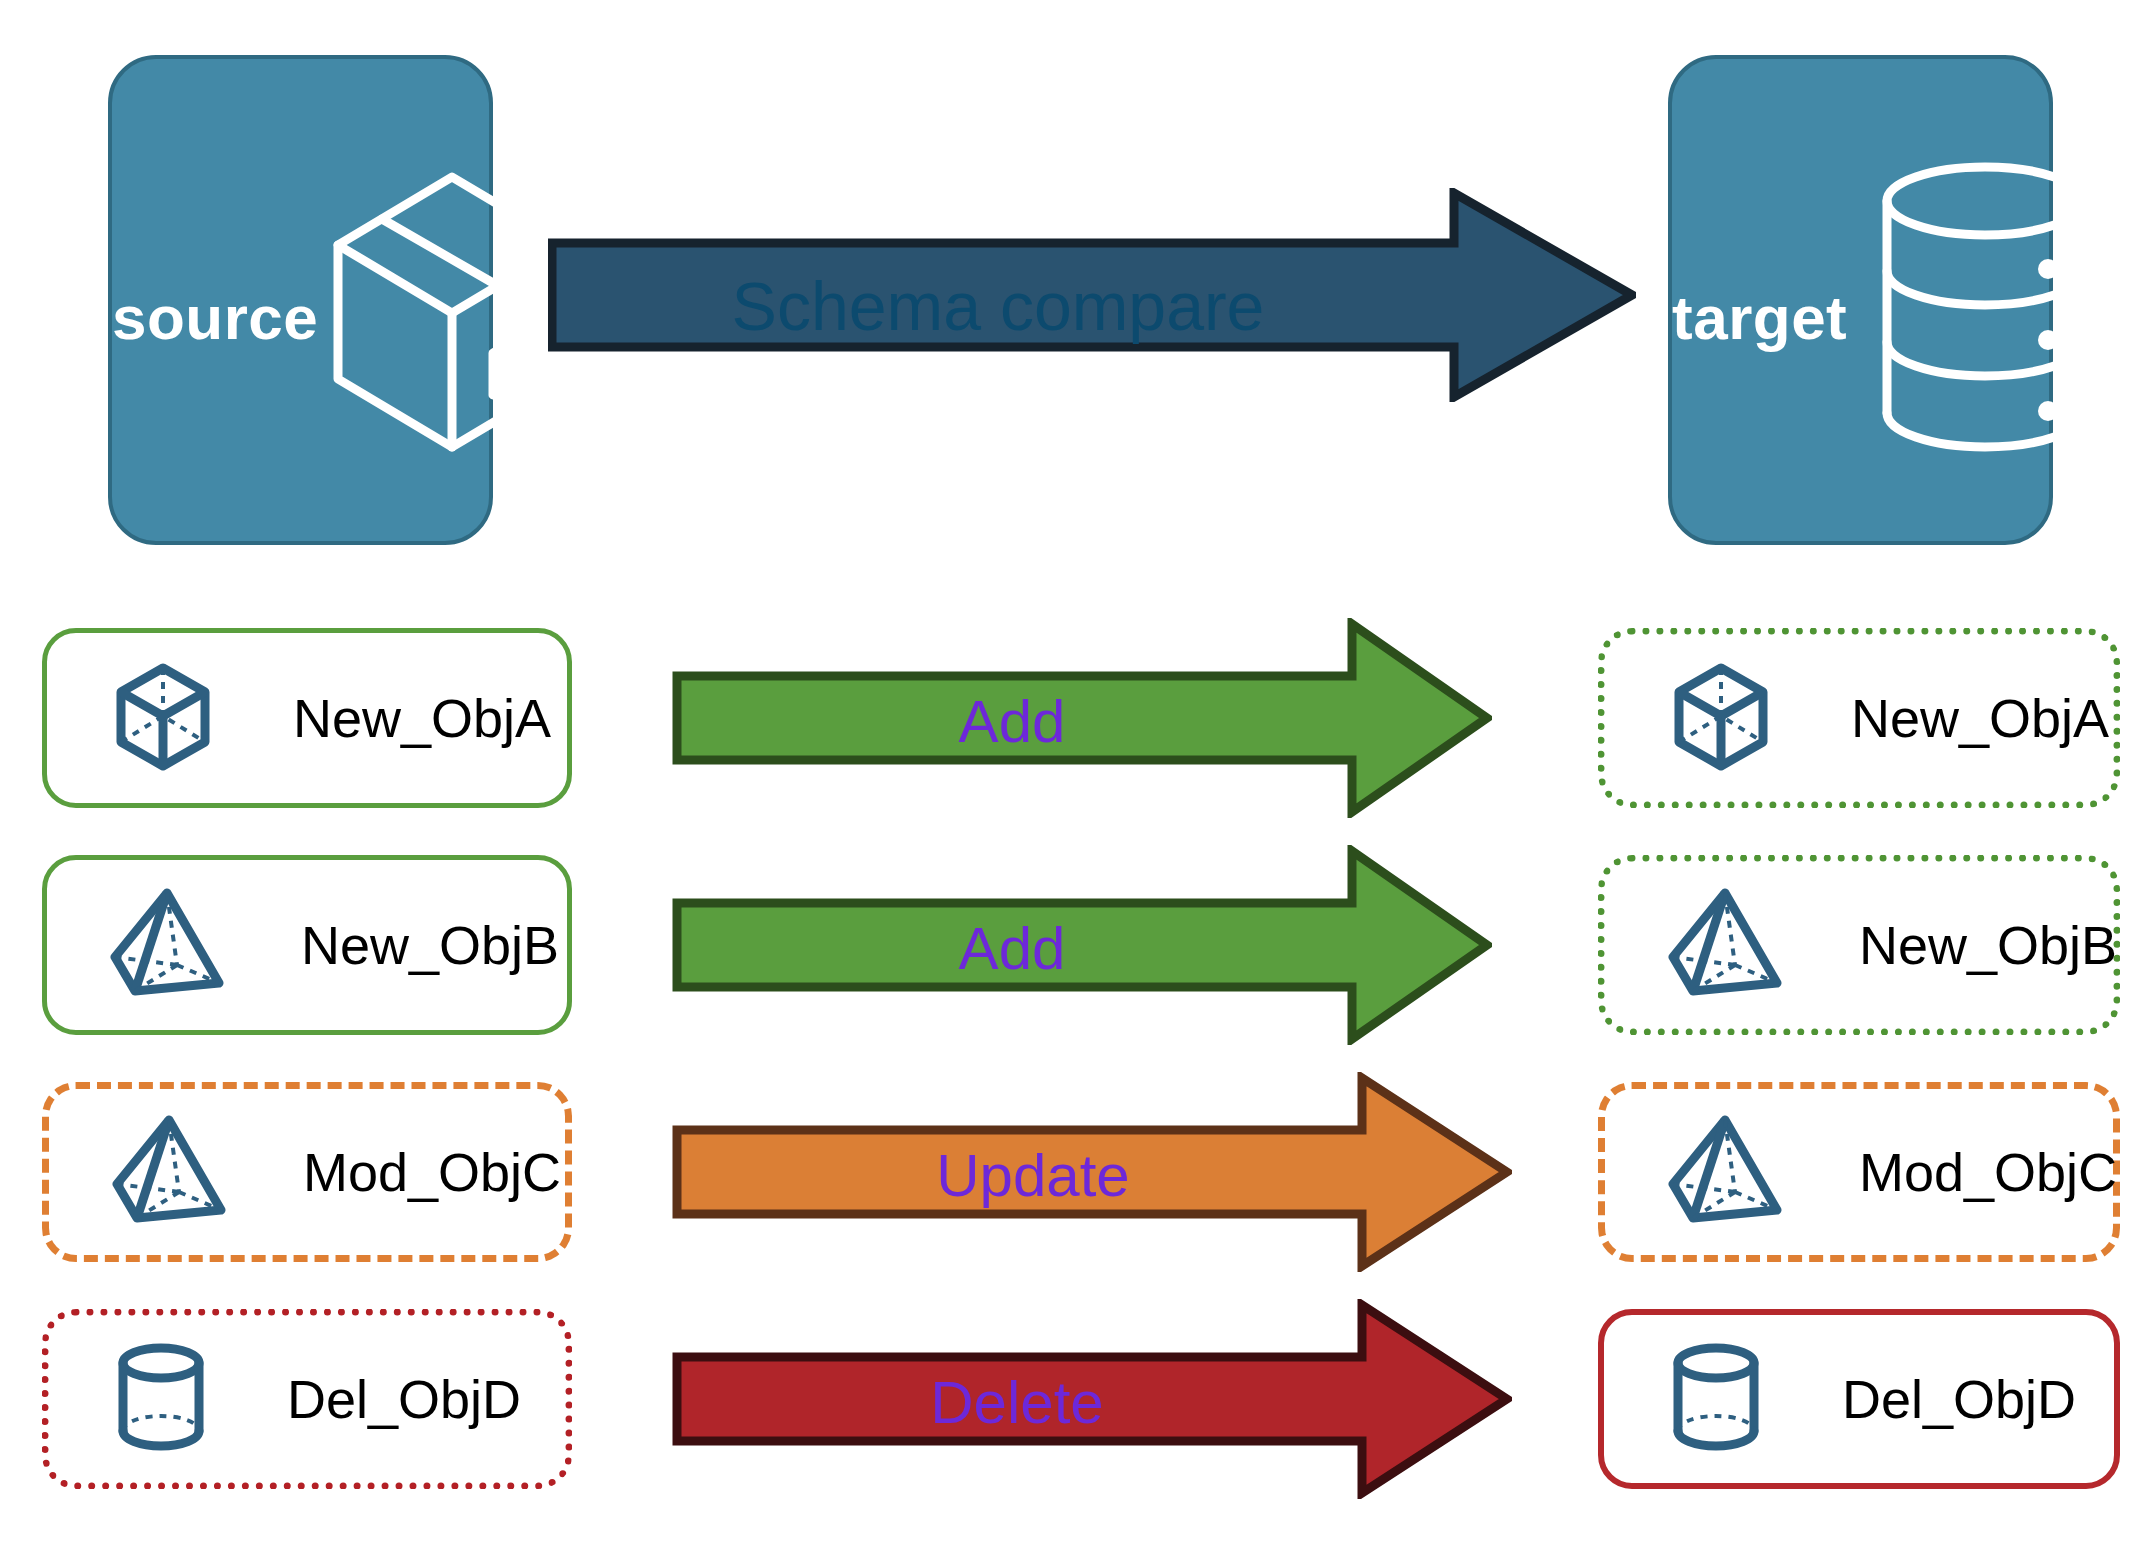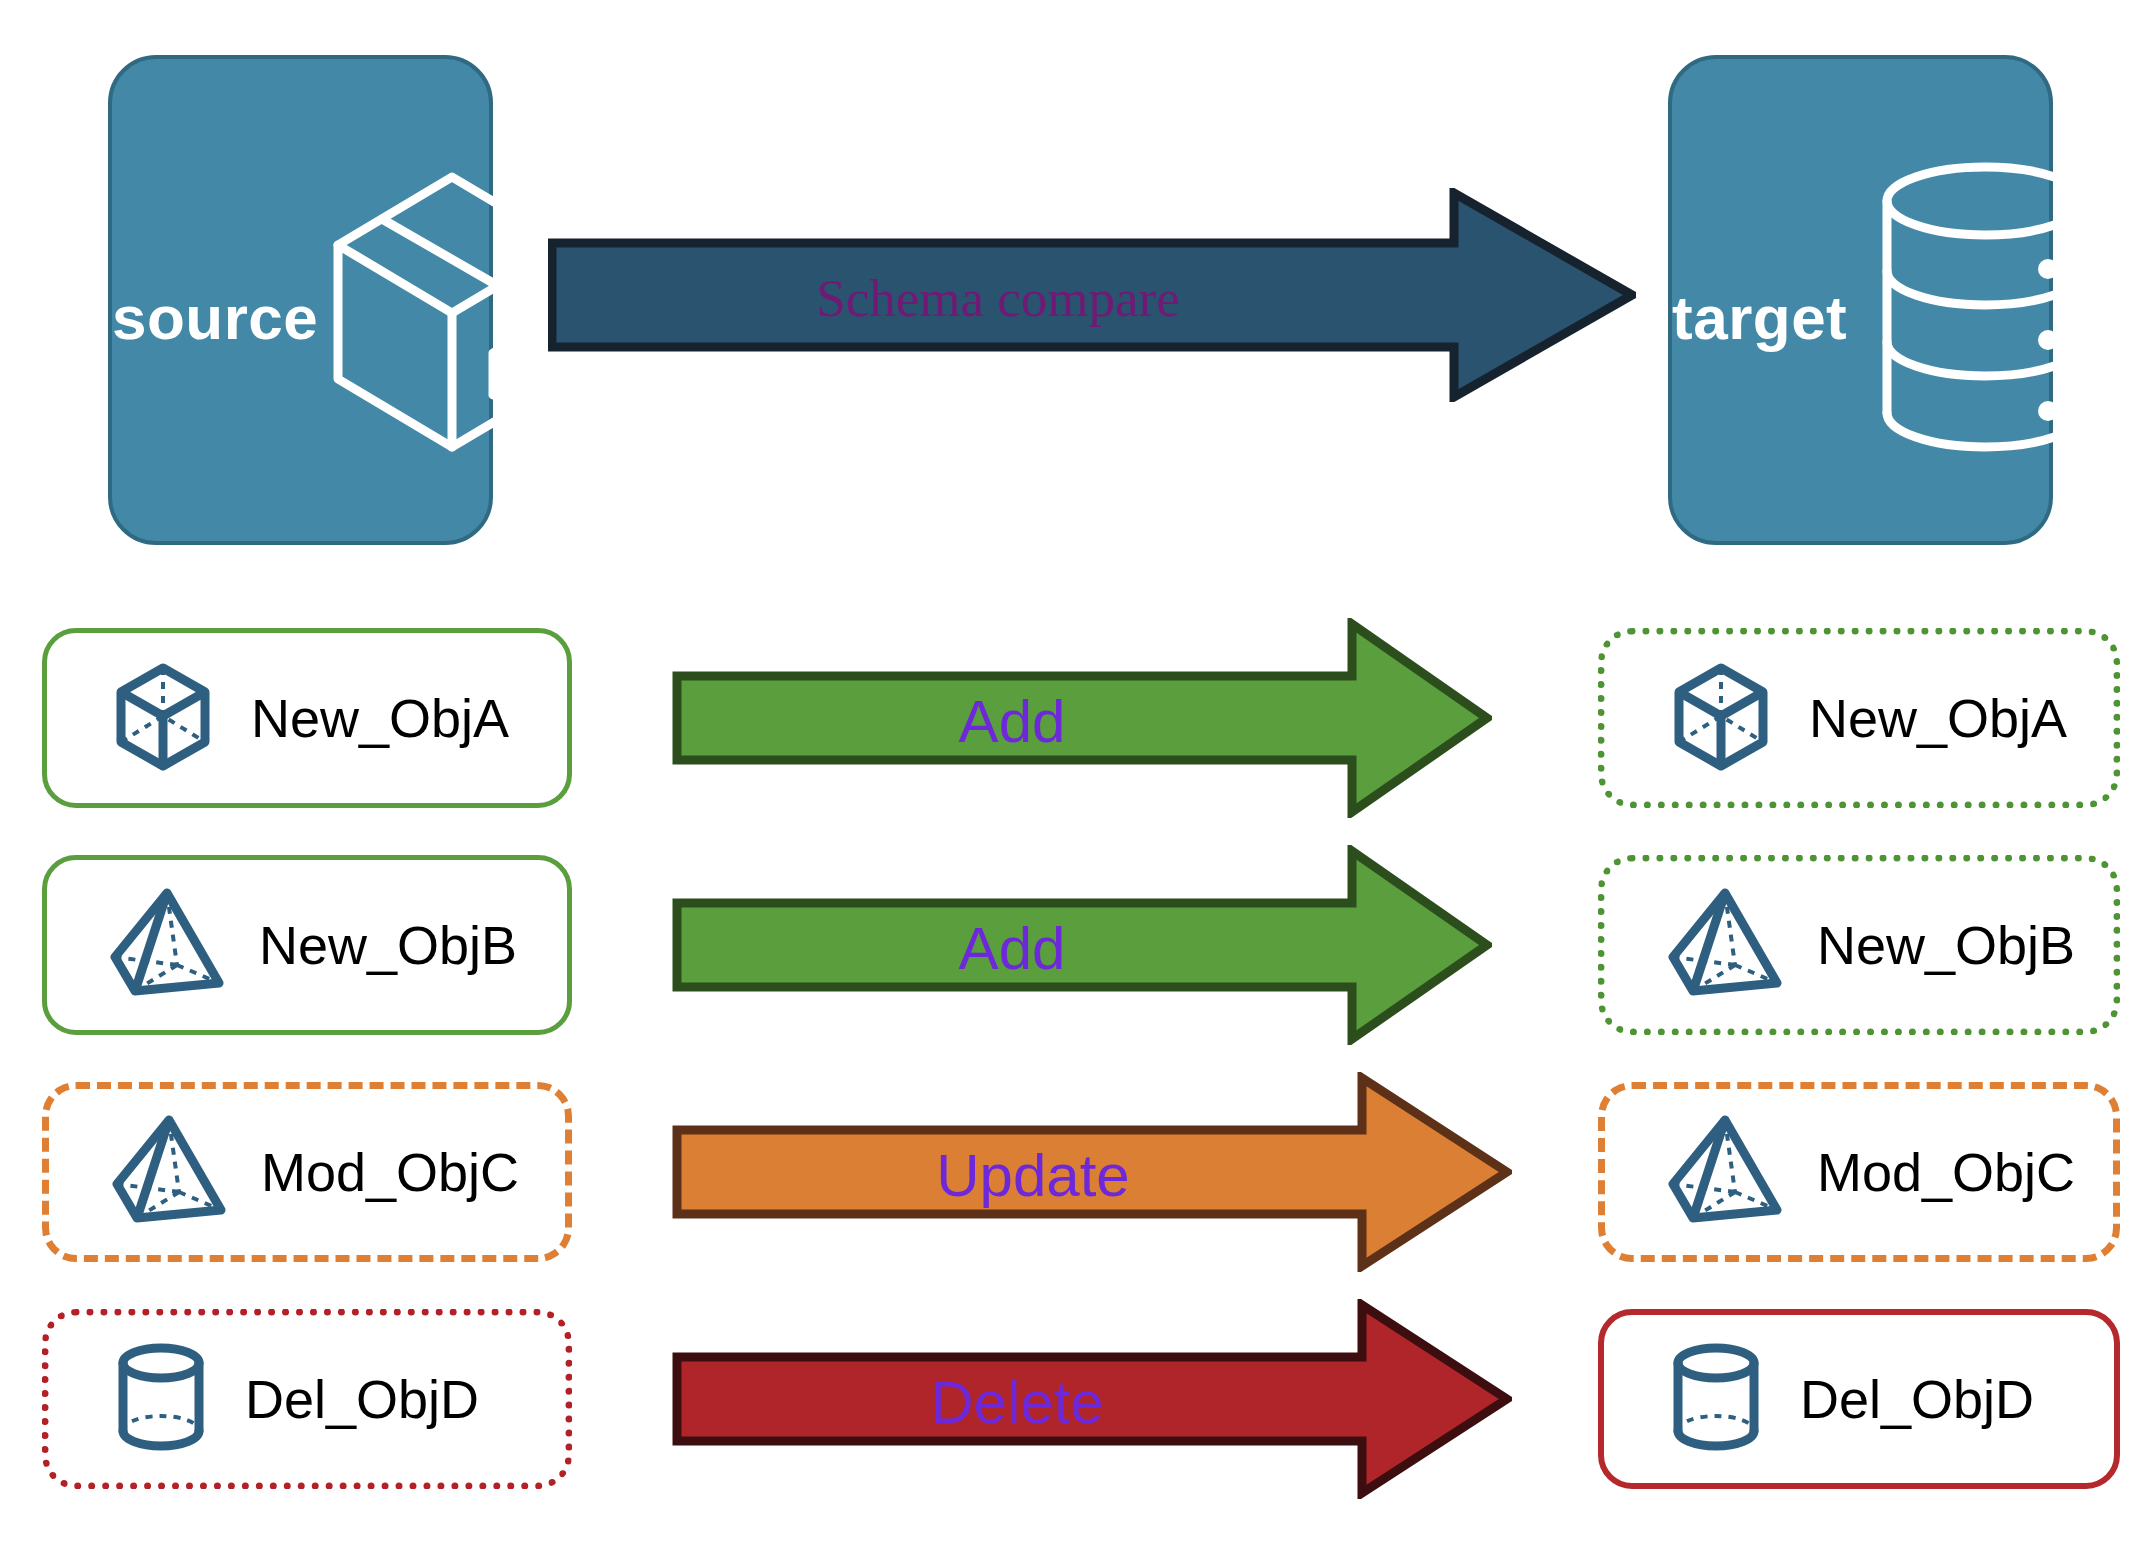--- a/index.html
+++ b/index.html
@@ -40,25 +40,24 @@
   .endpoint-icon {
     margin-top: 18px;
   }
 
   
   .compare-arrow {
     position: absolute;
   }
   .compare-label {
     position: absolute;
-    color: #701a75;
-    font-size: 53px;
+    color: #0c4a6e;
+    font-size: 68px;
     white-space: nowrap;
     line-height: 1;
-    font-family: Liberation Serif, serif;
   }
 
   
   .obj-card {
     position: absolute;
     box-sizing: border-box;
     background: #ffffff;
     border-radius: 34px;
     display: flex;
     align-items: center;
@@ -66,20 +65,21 @@
   }
   .obj-card .obj-icon {
     flex: 0 0 auto;
     margin-right: 34px;
   }
   .obj-label {
     font-size: 54px;
     color: #000000;
     line-height: 1;
     white-space: nowrap;
+    margin-left: 42px;
   }
 
   .b-solid-green  { border: 5px solid #5a9e3e; }
   .b-dotted-green { border: 7px dotted #4f9434; }
   .b-dashed-orange{ border: 7px dashed #df7f33; }
   .b-dotted-red   { border: 7px dotted #b32025; }
   .b-solid-red    { border: 6px solid #b5282c; }
 
   
   .act-arrow {

